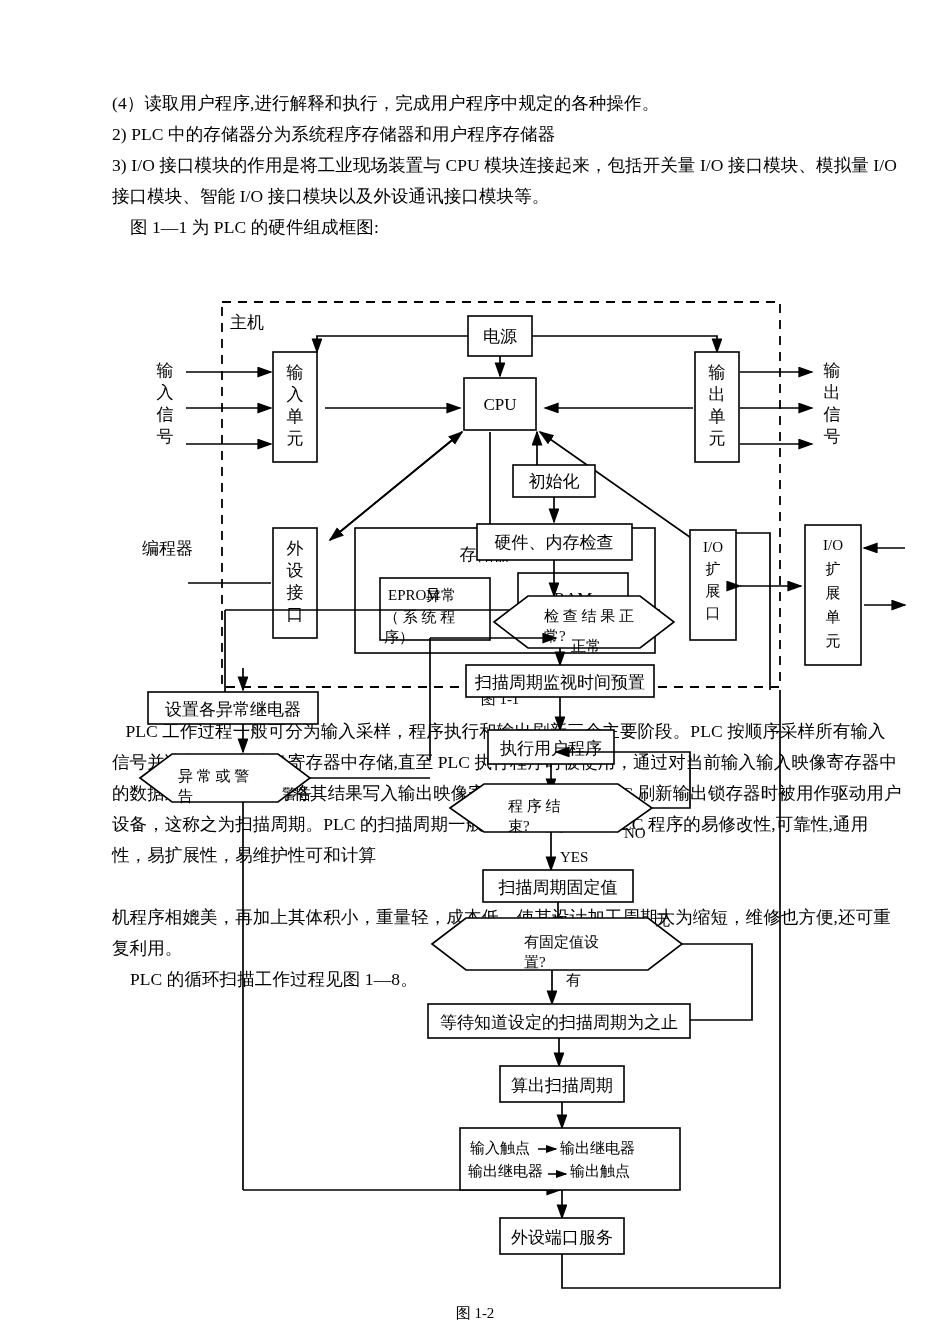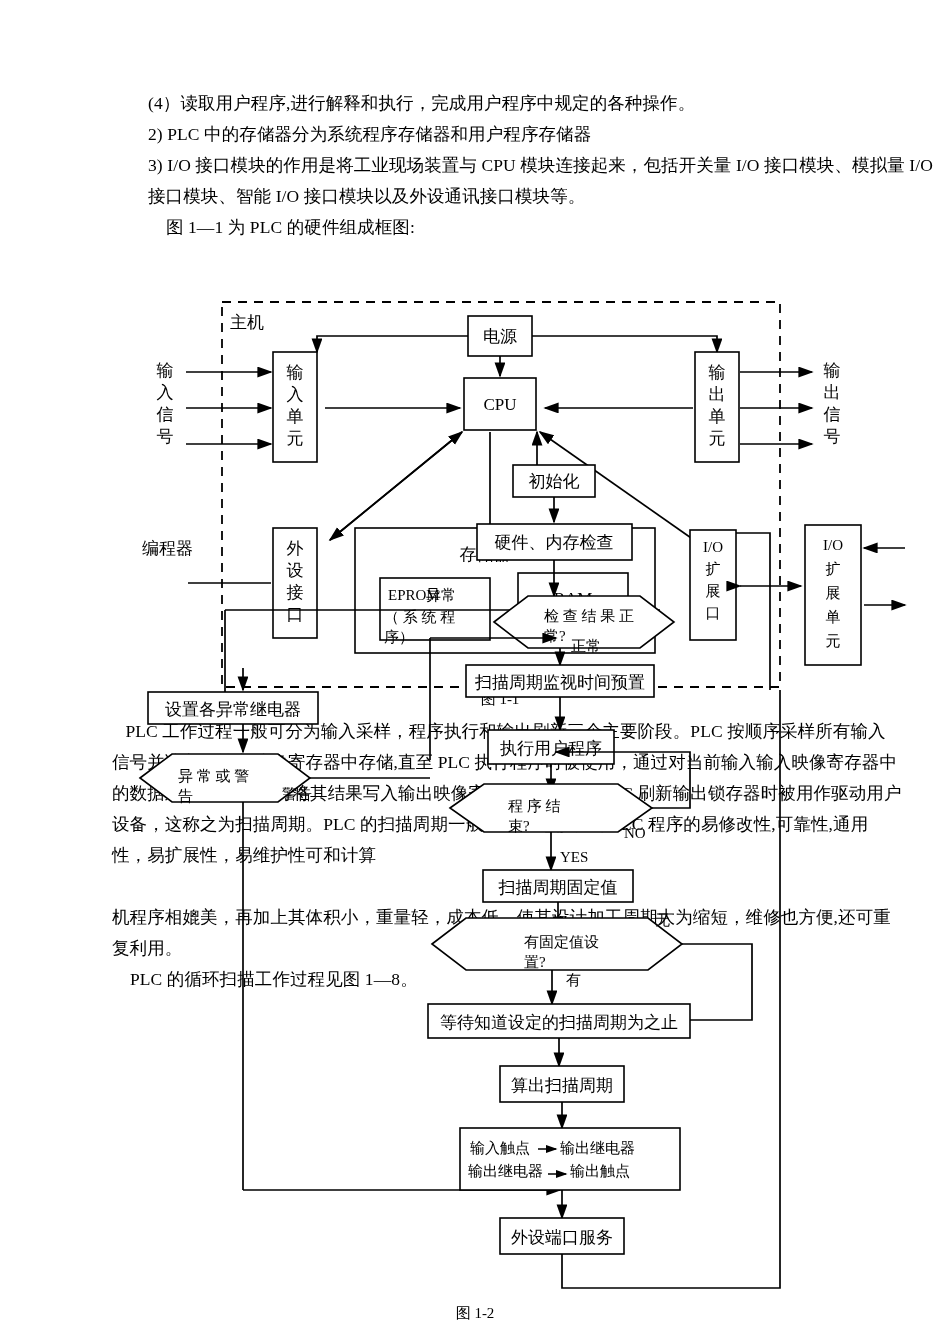--- a/index.html
+++ b/index.html
@@ -15,21 +15,21 @@
 
   
   .para{
     position:absolute;
     font-size:17.5px;
     line-height:31px;
     letter-spacing:0.1px;
     color:#000;
     white-space:pre-wrap;
   }
-  #text-top{left:112px;top:88px;width:790px;margin-left:36px;}
+  #text-top{left:112px;top:88px;width:790px;}
   #text-mid{left:112px;top:716px;width:790px;}
   #text-last{left:112px;top:902px;width:790px;}
 
   
   #diagram{position:absolute;left:0;top:0;width:950px;height:1344px;}
   svg text{font-family:"Liberation Serif","DejaVu Serif",serif;fill:#000;}
   .bx{fill:none;stroke:#000;stroke-width:1.6;}
   .bx2{fill:#fff;stroke:#000;stroke-width:1.6;}
   .dash{fill:none;stroke:#000;stroke-width:1.8;stroke-dasharray:9 7;}
   .ln{stroke:#000;stroke-width:1.7;fill:none;}

